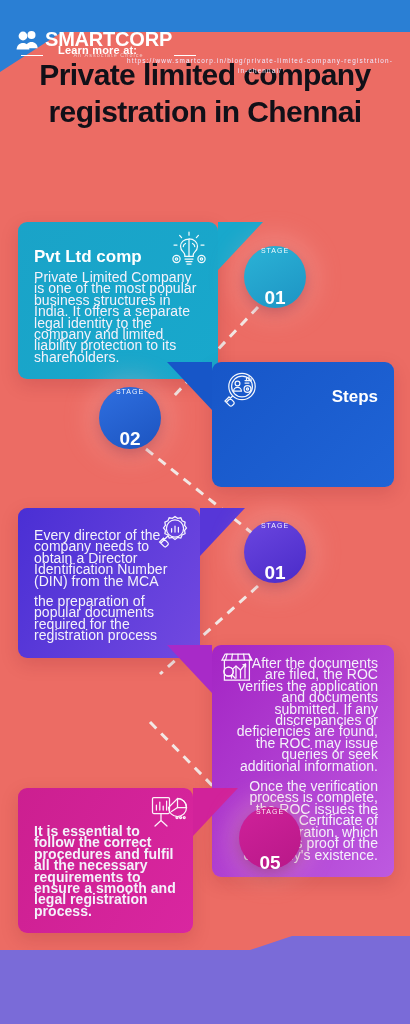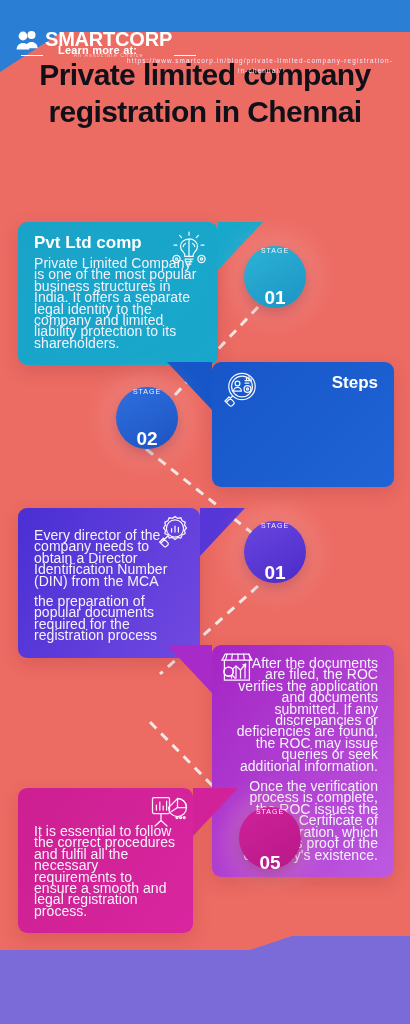--- a/index.html
+++ b/index.html
@@ -58,21 +58,21 @@
     padding:0 26px;
   }
 
   
   .row { position:absolute; z-index:5; }
 
   .card {
     position:relative;
     border-radius:9px;
     color:#ffffff;
-    padding:10px 16px 16px 16px;
+    padding:24px 16px 16px 16px;
     box-shadow:0 6px 18px rgba(120,20,40,0.18);
   }
   .card.left  { text-align:left; }
   .card.right { text-align:right; }
 
   
   .tail { position:absolute; width:0; height:0; }
 
   .card-head {
     font-size:17px; font-weight:bold; line-height:21px;
@@ -197,21 +197,21 @@
             <path d="M13.6 21.2c0-2.3 1.8-3.9 3.9-3.9s3.9 1.6 3.9 3.9z"></path>
             <circle cx="27.5" cy="19" r="3.4"></circle>
             <circle cx="27.5" cy="19" r="1.1"></circle>
             <path d="M25 10.5h6M25 13h4"></path>
             <path d="M26.5 10.5v-2.6M29 10.5v-3.8M31 10.5v-1.8"></path>
           </g>
         </svg>
       </span>
     </div>
   </div>
-  <div class="stage-circle" style="left:116px; top:387px; background:linear-gradient(150deg,#2f6fe0,#1c54c0);">
+  <div class="stage-circle" style="left:99px; top:387px; background:linear-gradient(150deg,#2f6fe0,#1c54c0);">
     <span class="stage-label">STAGE</span>
     <span class="stage-num">02</span>
   </div>
 
   <div class="row" style="top:508px; left:18px; width:182px;">
     <div class="card left" style="background:linear-gradient(120deg,#4a2fd4,#7249e0); min-height:112px; padding-top:22px;">
       <div class="tail" style="right:-45px; top:0; border-left:45px solid #5736d8; border-bottom:48px solid transparent;"></div>
       <span class="card-icon" style="right:6px; top:4px;">
         <svg viewBox="0 0 42 40" width="42" height="40">
           <g fill="none" stroke="#ffffff" stroke-width="1.25" stroke-linecap="round">
@@ -252,21 +252,21 @@
         </svg>
       </span>
       <div class="card-body">
         <p>After the documents are filed, the ROC verifies the application and documents submitted. If any discrepancies or deficiencies are found, the ROC may issue queries or seek additional information.</p>
         <p>Once the verification process is complete, the ROC issues the Certificate of Incorporation, which serves as proof of the company's existence.</p>
       </div>
     </div>
   </div>
 
   <div class="row" style="top:788px; left:18px; width:175px;">
-    <div class="card left" style="background:linear-gradient(120deg,#cc1f90,#d926a0); min-height:106px; padding-top:38px;">
+    <div class="card left" style="background:linear-gradient(120deg,#cc1f90,#d926a0); min-height:106px; padding-top:38px;font-weight:bold;">
       <div class="tail" style="right:-45px; top:0; border-left:45px solid #d1229a; border-bottom:48px solid transparent;"></div>
       <span class="card-icon" style="right:4px; top:4px;">
         <svg viewBox="0 0 42 40" width="42" height="40">
           <g fill="none" stroke="#ffffff" stroke-width="1.25" stroke-linecap="round">
             <rect x="5.5" y="5.5" width="17" height="16" rx="1.2"></rect>
             <path d="M9.4 18v-5M12.8 18v-8M16.2 18v-4M19.6 18v-9"></path>
             <path d="M14 21.5v7M14 28.5L8 34M14 28.5L20 34"></path>
             <path d="M30.5 6.5a9 9 0 11-9 9z"></path>
             <path d="M30.5 6.5v9h9a9 9 0 00-9-9z"></path>
             <path d="M24.5 19.5l6-4"></path>

